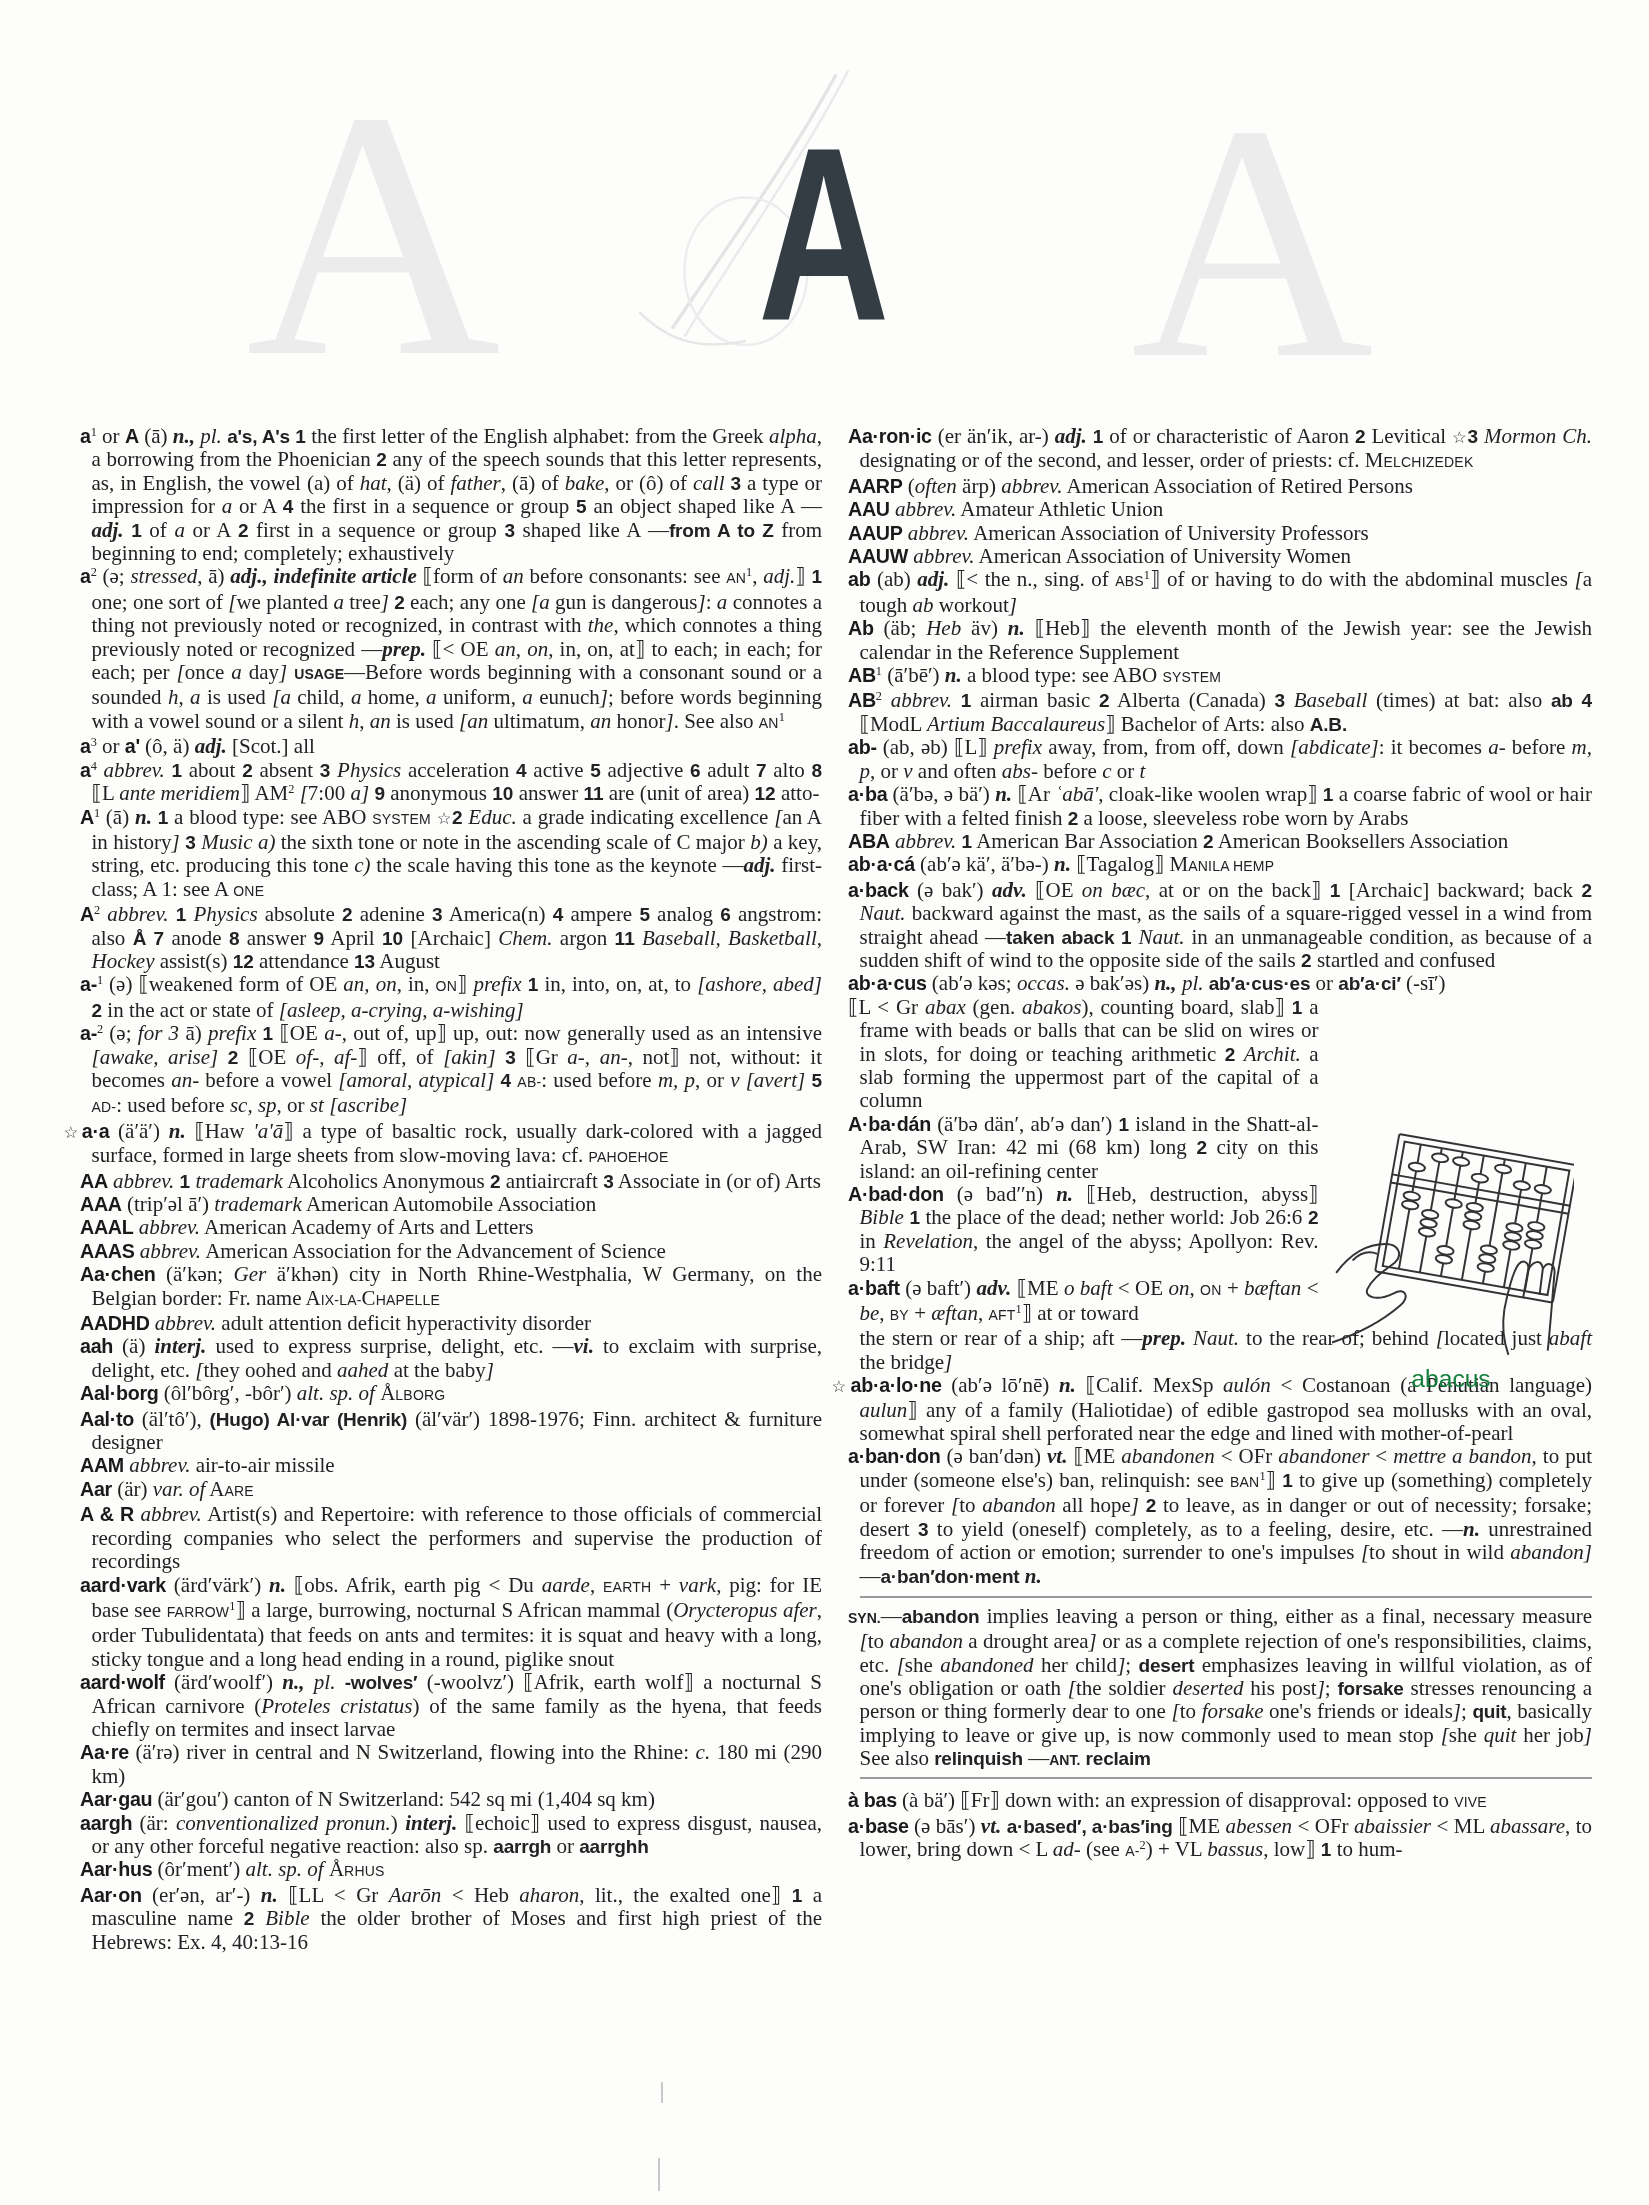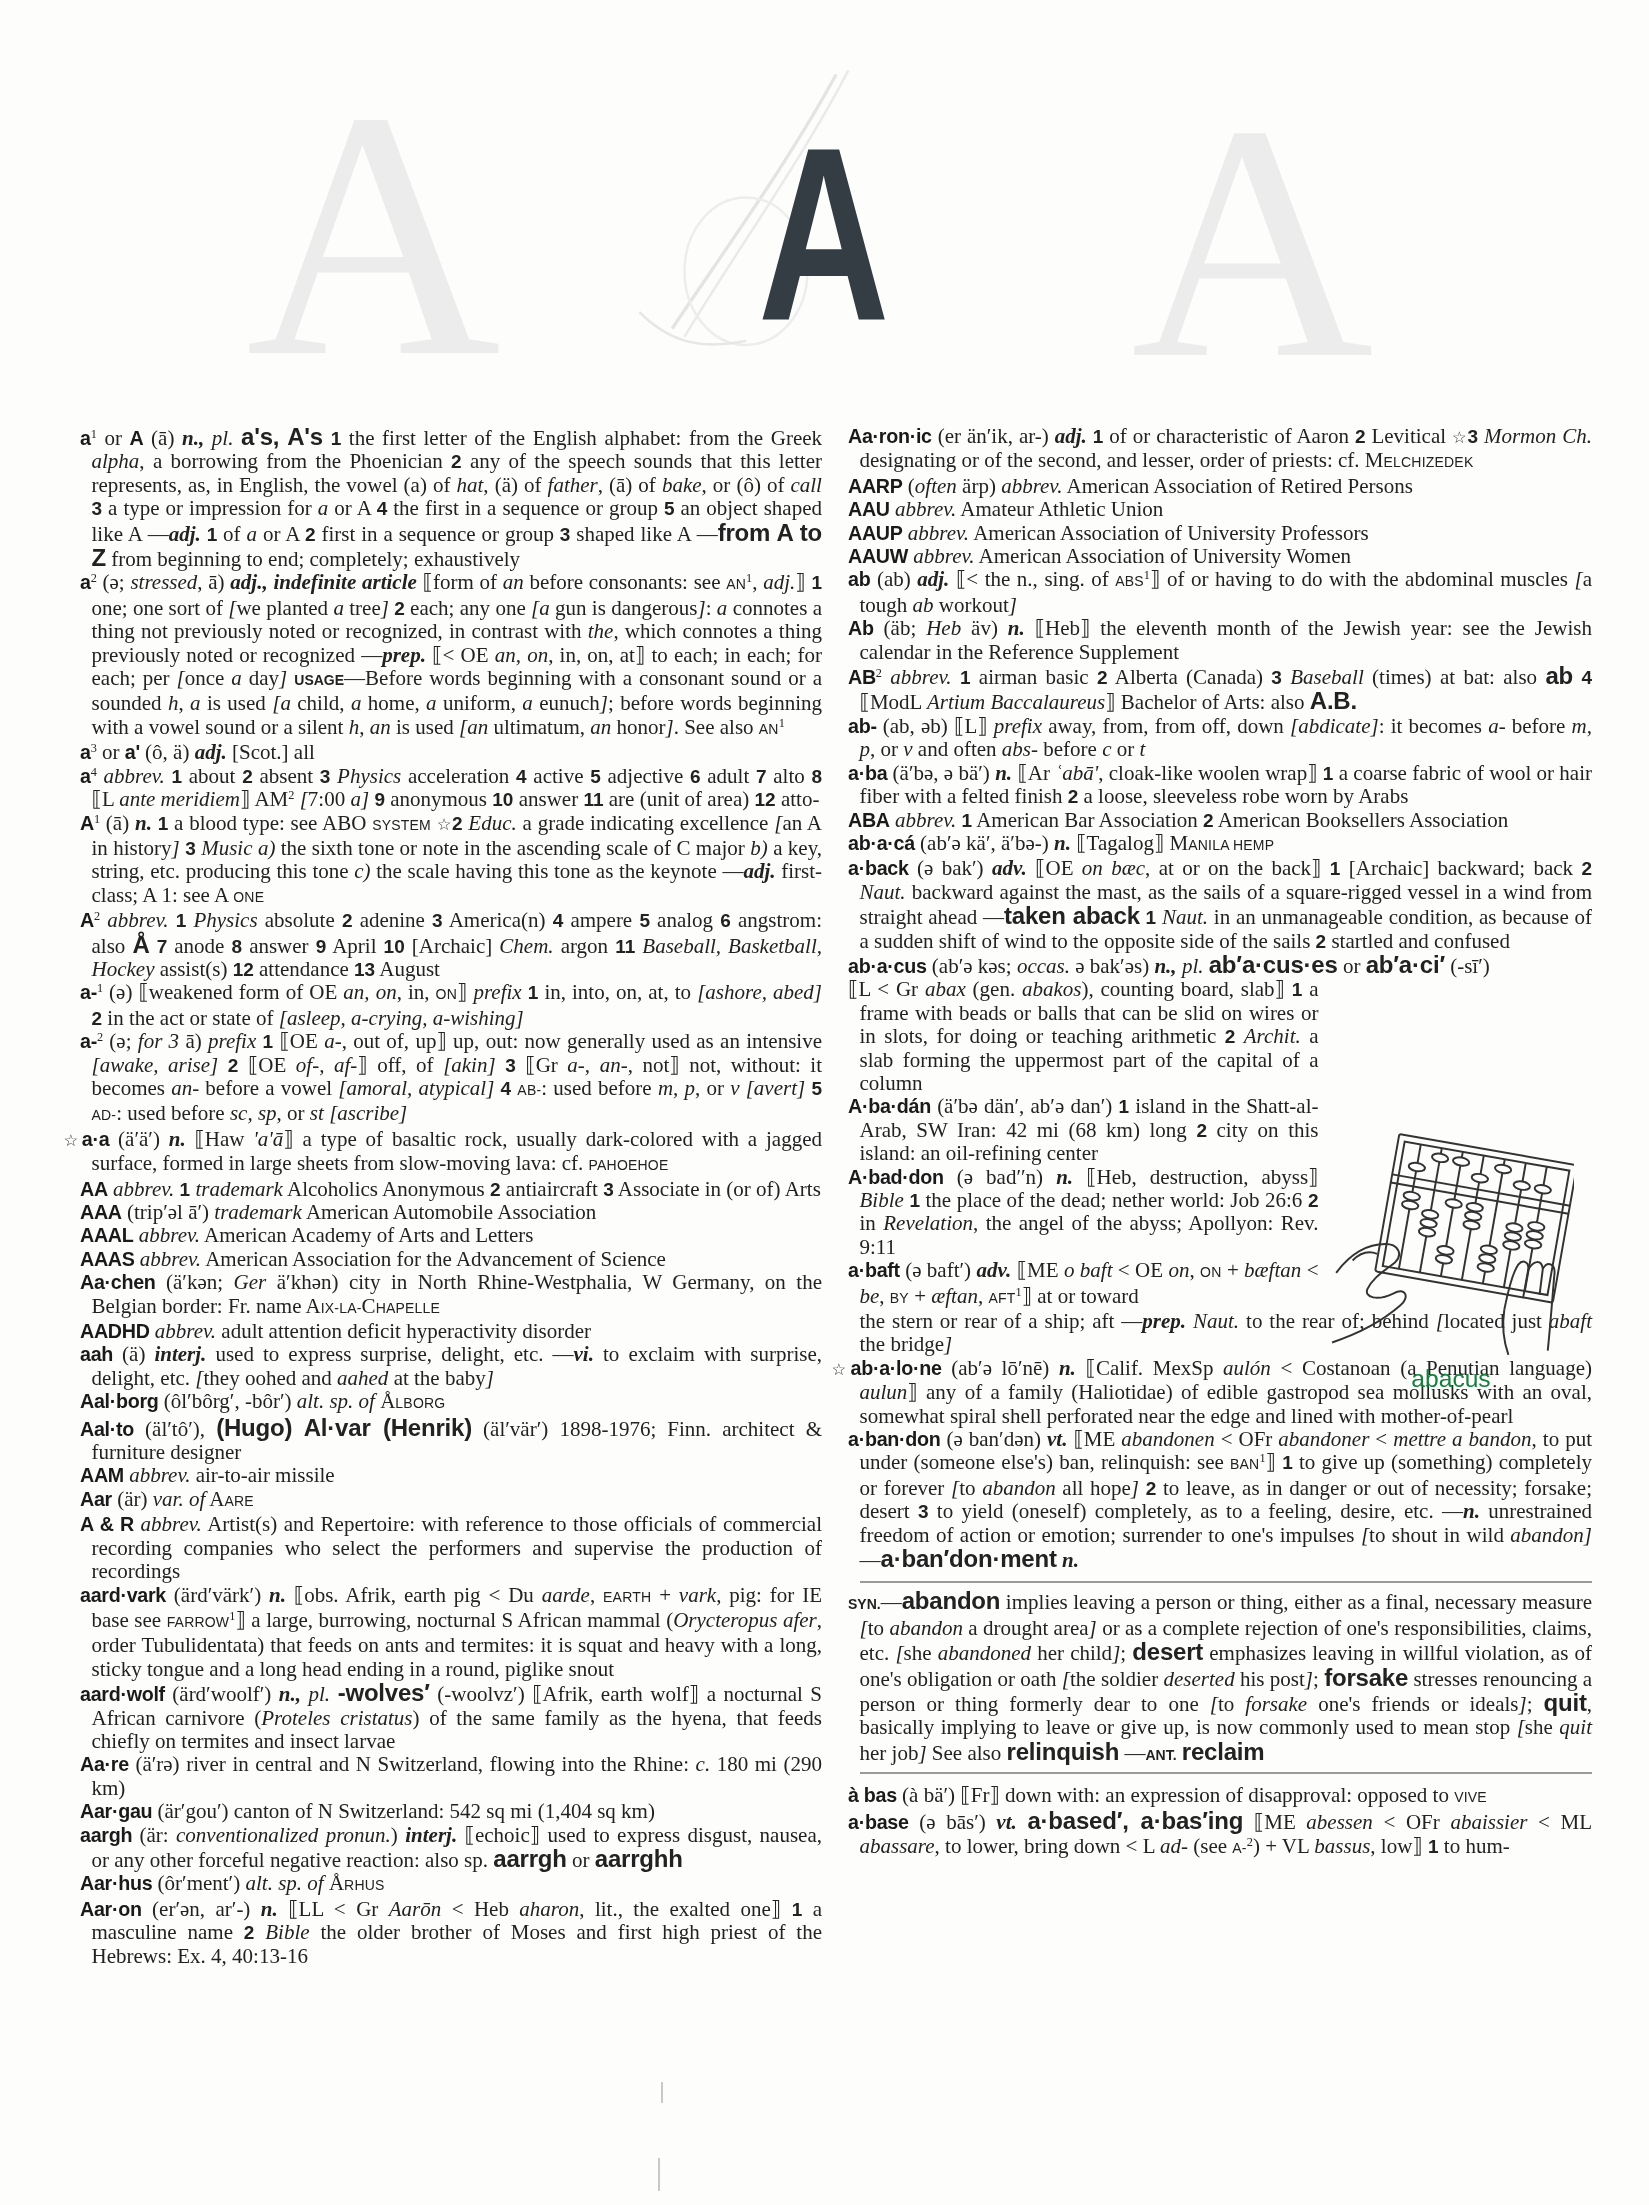--- a/index.html
+++ b/index.html
@@ -26,21 +26,21 @@
   .ghost-swoosh { position: absolute; left: 623px; top: 66px; }
 
   
   .col { position: absolute; top: 425px; font-size: 21px; line-height: 23.4px; }
   .col-left { left: 80px; width: 742px; }
   .col-right { left: 848px; width: 744px; }
 
   .entry { padding-left: 11.5px; text-indent: -11.5px; text-align: justify; margin: 0; }
   .entry.starred { text-indent: -28px; padding-left: 11.5px; }
   .hw { font-family: "Liberation Sans", "DejaVu Sans", sans-serif; font-weight: 700; font-size: 19.7px; letter-spacing: -0.3px; color: #1a1a1a; }
-  .bd { font-family: "Liberation Sans", "DejaVu Sans", sans-serif; font-weight: 700; font-size: 24px; letter-spacing: -0.2px; }
+  .bd { font-family: "Liberation Sans", "DejaVu Sans", sans-serif; font-weight: 700; font-size: 19px; letter-spacing: -0.2px; }
   .num { font-family: "Liberation Sans", "DejaVu Sans", sans-serif; font-weight: 700; font-size: 19px; }
   .it { font-style: italic; }
   .bi { font-style: italic; font-weight: 700; }
   .sc { font-family: Liberation Sans, sans-serif; font-size: 14px; text-transform: uppercase; letter-spacing: 0.2px; }
   .sup { font-size: 12.3px; vertical-align: 7.4px; line-height: 0; }
   .label { font-family: "Liberation Sans", "DejaVu Sans", sans-serif; font-weight: 700; font-size: 14px; text-transform: uppercase; }
   .star { font-size: 16.4px; color: #333; }
 
   .syn-box { margin: 8.2px 0 9.8px 11.5px; border-top: 2.5px solid #9a9a9a; border-bottom: 2.5px solid #9a9a9a; padding: 6.6px 0 4.9px 0; text-align: justify; }
 
@@ -98,20 +98,21 @@
     <p class="entry"><span class="hw">Aar·on</span><span> (er′ən, ar′-) </span><span class="bi">n.</span><span> ⟦LL &lt; Gr </span><span class="it">Aarōn</span><span> &lt; Heb </span><span class="it">aharon</span><span>, lit., the exalted one⟧ </span><span class="num">1</span><span> a masculine name </span><span class="num">2</span><span> </span><span class="it">Bible</span><span> the older brother of Moses and first high priest of the Hebrews: Ex. 4, 40:13-16</span></p>
   </div>
 <div class="col col-right" id="col-right">
     <p class="entry"><span class="hw">Aa·ron·ic</span><span> (er än′ik, ar-) </span><span class="bi">adj.</span><span> </span><span class="num">1</span><span> of or characteristic of Aaron </span><span class="num">2</span><span> Levitical </span><span class="star">☆</span><span class="num">3</span><span> </span><span class="it">Mormon Ch.</span><span> designating or of the second, and lesser, order of priests: cf. M</span><span class="sc">elchizedek</span></p>
     <p class="entry"><span class="hw">AARP</span><span> (</span><span class="it">often</span><span> ärp) </span><span class="it">abbrev.</span><span> American Association of Retired Persons</span></p>
     <p class="entry"><span class="hw">AAU</span><span> </span><span class="it">abbrev.</span><span> Amateur Athletic Union</span></p>
     <p class="entry"><span class="hw">AAUP</span><span> </span><span class="it">abbrev.</span><span> American Association of University Professors</span></p>
     <p class="entry"><span class="hw">AAUW</span><span> </span><span class="it">abbrev.</span><span> American Association of University Women</span></p>
     <p class="entry"><span class="hw">ab</span><span> (ab) </span><span class="bi">adj.</span><span> ⟦&lt; the n., sing. of </span><span class="sc">abs</span><span class="sup">1</span><span>⟧ of or having to do with the abdominal muscles </span><span class="it">[</span><span>a tough </span><span class="it">ab</span><span> workout</span><span class="it">]</span></p>
     <p class="entry"><span class="hw">Ab</span><span> (äb; </span><span class="it">Heb</span><span> äv) </span><span class="bi">n.</span><span> ⟦Heb⟧ the eleventh month of the Jewish year: see the Jewish calendar in the Reference Supplement</span></p>
+    <p class="entry"><span class="hw">AB</span><span class="sup">1</span><span> (ā′bē′) </span><span class="bi">n.</span><span> a blood type: see </span><span>ABO </span><span class="sc">system</span></p>
     <p class="entry"><span class="hw">AB</span><span class="sup">2</span><span> </span><span class="it">abbrev.</span><span> </span><span class="num">1</span><span> airman basic </span><span class="num">2</span><span> Alberta (Canada) </span><span class="num">3</span><span> </span><span class="it">Baseball</span><span> (times) at bat: also </span><span class="bd">ab</span><span> </span><span class="num">4</span><span> ⟦ModL </span><span class="it">Artium Baccalaureus</span><span>⟧ Bachelor of Arts: also </span><span class="bd">A.B.</span></p>
     <p class="entry"><span class="hw">ab-</span><span> (ab, əb) ⟦L⟧ </span><span class="it">prefix</span><span> away, from, from off, down </span><span class="it">[abdicate]</span><span>: it becomes </span><span class="it">a-</span><span> before </span><span class="it">m, p</span><span>, or </span><span class="it">v</span><span> and often </span><span class="it">abs-</span><span> before </span><span class="it">c</span><span> or </span><span class="it">t</span></p>
     <p class="entry"><span class="hw">a·ba</span><span> (ä′bə, ə bä′) </span><span class="bi">n.</span><span> ⟦Ar </span><span class="it">ʿabā'</span><span>, cloak-like woolen wrap⟧ </span><span class="num">1</span><span> a coarse fabric of wool or hair fiber with a felted finish </span><span class="num">2</span><span> a loose, sleeveless robe worn by Arabs</span></p>
     <p class="entry"><span class="hw">ABA</span><span> </span><span class="it">abbrev.</span><span> </span><span class="num">1</span><span> American Bar Association </span><span class="num">2</span><span> American Booksellers Association</span></p>
     <p class="entry"><span class="hw">ab·a·cá</span><span> (ab′ə kä′, ä′bə-) </span><span class="bi">n.</span><span> ⟦Tagalog⟧ M</span><span class="sc">anila hemp</span></p>
     <p class="entry"><span class="hw">a·back</span><span> (ə bak′) </span><span class="bi">adv.</span><span> ⟦OE </span><span class="it">on bæc</span><span>, at or on the back⟧ </span><span class="num">1</span><span> [Archaic] backward; back </span><span class="num">2</span><span> </span><span class="it">Naut.</span><span> backward against the mast, as the sails of a square-rigged vessel in a wind from straight ahead —</span><span class="bd">taken aback</span><span> </span><span class="num">1</span><span> </span><span class="it">Naut.</span><span> in an unmanageable condition, as because of a sudden shift of wind to the opposite side of the sails </span><span class="num">2</span><span> startled and confused</span></p>
     <p class="entry"><span class="hw">ab·a·cus</span><span> (ab′ə kəs; </span><span class="it">occas.</span><span> ə bak′əs) </span><span class="bi">n.,</span><span> </span><span class="it">pl.</span><span> </span><span class="bd">ab′a·cus·es</span><span> or </span><span class="bd">ab′a·ci′</span><span> (-sī′)</span></p>
     <p class="entry" style="width: 459px;"><span>⟦L &lt; Gr </span><span class="it">abax</span><span> (gen. </span><span class="it">abakos</span><span>), counting board, slab⟧ </span><span class="num">1</span><span> a frame with beads or balls that can be slid on wires or in slots, for doing or teaching arithmetic </span><span class="num">2</span><span> </span><span class="it">Archit.</span><span> a slab forming the uppermost part of the capital of a column</span></p>
     <p class="entry" style="width: 459px;"><span class="hw">A·ba·dán</span><span> (ä′bə dän′, ab′ə dan′) </span><span class="num">1</span><span> island in the Shatt-al-Arab, SW Iran: 42 mi (68 km) long </span><span class="num">2</span><span> city on this island: an oil-refining center</span></p>
     <p class="entry" style="width: 459px;"><span class="hw">A·bad·don</span><span> (ə bad′′n) </span><span class="bi">n.</span><span> ⟦Heb, destruction, abyss⟧ </span><span class="it">Bible</span><span> </span><span class="num">1</span><span> the place of the dead; nether world: Job 26:6 </span><span class="num">2</span><span> in </span><span class="it">Revelation</span><span>, the angel of the abyss; Apollyon: Rev. 9:11</span></p>

